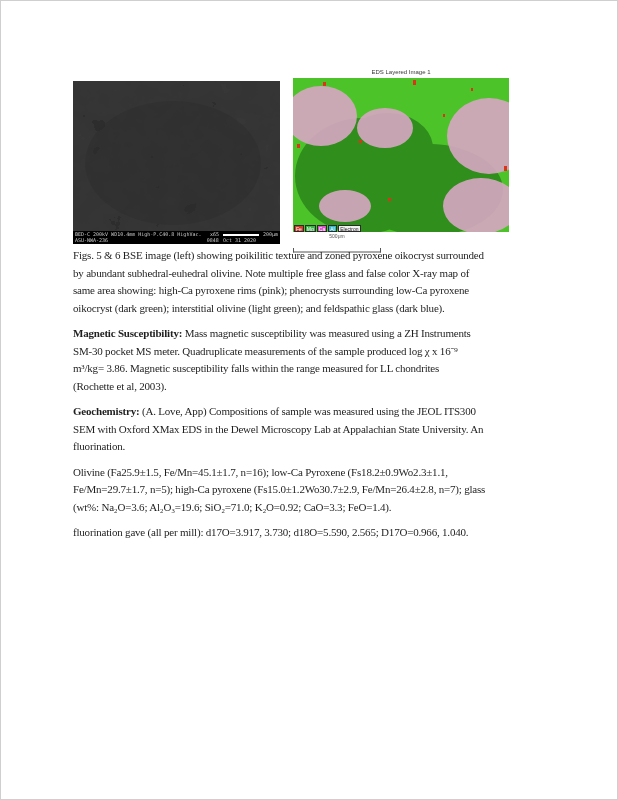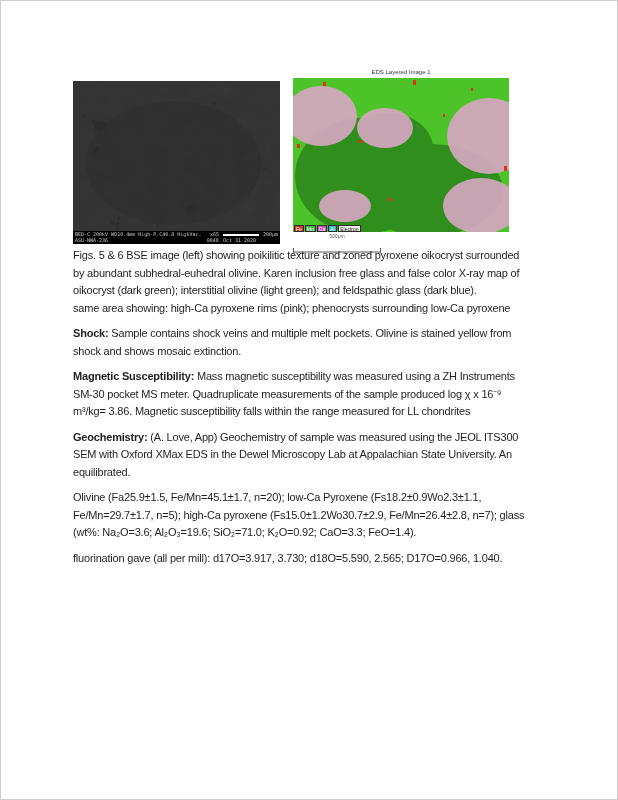--- a/index.html
+++ b/index.html
@@ -28,21 +28,21 @@
   }
   .sw{
     height:7px;min-width:9px;padding:0 1px;box-sizing:border-box;
     border:0.5px solid #2b2b2b;color:#ffffff;font-size:5px;line-height:7px;
     overflow:hidden;white-space:nowrap;
   }
   .sw.light{color:#222;}
   .eds-ruler{position:relative;width:88px;margin-top:2px;height:10px;}
   .eds-ruler .lbl{display:block;text-align:center;font-size:5px;line-height:5px;color:#555;}
   
-  .textblock{position:absolute;left:72px;top:246px;width:482px;}
+  .textblock{position:absolute;left:72px;top:246px;width:482px;font-family:Liberation Serif, serif;}
   .para{margin:0 0 8px 0;}
   .tl{white-space:pre;font-size:11px;line-height:17.5px;letter-spacing:-0.2px;}
   .tl strong{font-weight:bold;}
 </style>
 </head>
 <body>
 
 <div class="page">
 
   <div class="bse-fig">
@@ -168,45 +168,42 @@
       <svg width="88" height="5">
         <path d="M0.5 0 V4.5 M87.5 0 V4.5 M0 4 H88" stroke="#555" stroke-width="1" fill="none"></path>
       </svg>
     </div>
   </div>
 
   <div class="textblock">
 
     <div class="para">
       <div class="tl"><span>Figs. 5 &amp; 6 BSE image (left) showing poikilitic texture and zoned pyroxene oikocryst surrounded</span></div>
-      <div class="tl"><span>by abundant subhedral-euhedral olivine. Karen inclusion free glass and false color X-ray map of</span></div>
+      <div class="tl"><span>by abundant subhedral-euhedral olivine. Note multiple free glass and false color X-ray map of</span></div>
+      <div class="tl"><span>same area showing: high-Ca pyroxene rims (pink); phenocrysts surrounding low-Ca pyroxene</span></div>
       <div class="tl"><span>oikocryst (dark green); interstitial olivine (light green); and feldspathic glass (dark blue).</span></div>
-      <div class="tl"><span>same area showing: high-Ca pyroxene rims (pink); phenocrysts surrounding low-Ca pyroxene</span></div>
-    </div>
-
-    <div class="para">
-      <div class="tl"><strong>Shock:</strong><span> Sample contains shock veins and multiple melt pockets. Olivine is stained yellow from</span></div>
-      <div class="tl"><span>shock and shows mosaic extinction.</span></div>
-    </div>
+    </div>
+
 
 
     <div class="para">
       <div class="tl"><strong>Magnetic Susceptibility:</strong><span> Mass magnetic susceptibility was measured using a ZH Instruments</span></div>
       <div class="tl"><span>SM-30 pocket MS meter. Quadruplicate measurements of the sample produced log χ x 16⁻⁹</span></div>
       <div class="tl"><span>m³/kg= 3.86. Magnetic susceptibility falls within the range measured for LL chondrites</span></div>
-    </div>
-
-    <div class="para">
-      <div class="tl"><strong>Geochemistry:</strong><span> (A. Love, App) Geochemistry of sample was measured using the JEOL ITS300</span></div>
+      <div class="tl"><span>(Rochette et al, 2003).</span></div>
+    </div>
+
+    <div class="para">
+      <div class="tl"><strong>Geochemistry:</strong><span> (A. Love, App) Compositions of sample was measured using the JEOL ITS300</span></div>
       <div class="tl"><span>SEM with Oxford XMax EDS in the Dewel Microscopy Lab at Appalachian State University. An</span></div>
-      <div class="tl"><span>equilibrated.</span></div>
-    </div>
-
-    <div class="para">
-      <div class="tl"><span>Olivine (Fa25.9±1.5, Fe/Mn=45.1±1.7, n=20); low-Ca Pyroxene (Fs18.2±0.9Wo2.3±1.1,</span></div>
+      <div class="tl"><span>fluorination.</span></div>
+    </div>
+
+    <div class="para">
+      <div class="tl"><span>Olivine (Fa25.9±1.5, Fe/Mn=45.1±1.7, n=16); low-Ca Pyroxene (Fs18.2±0.9Wo2.3±1.1,</span></div>
       <div class="tl"><span>Fe/Mn=29.7±1.7, n=5); high-Ca pyroxene (Fs15.0±1.2Wo30.7±2.9, Fe/Mn=26.4±2.8, n=7); glass</span></div>
       <div class="tl"><span>(wt%: Na₂O=3.6; Al₂O₃=19.6; SiO₂=71.0; K₂O=0.92; CaO=3.3; FeO=1.4).</span></div>
     </div>
 
     <div class="para">
       <div class="tl"><span>fluorination gave (all per mill): d17O=3.917, 3.730; d18O=5.590, 2.565; D17O=0.966, 1.040.</span></div>
     </div>
 
   </div>
 </div>

